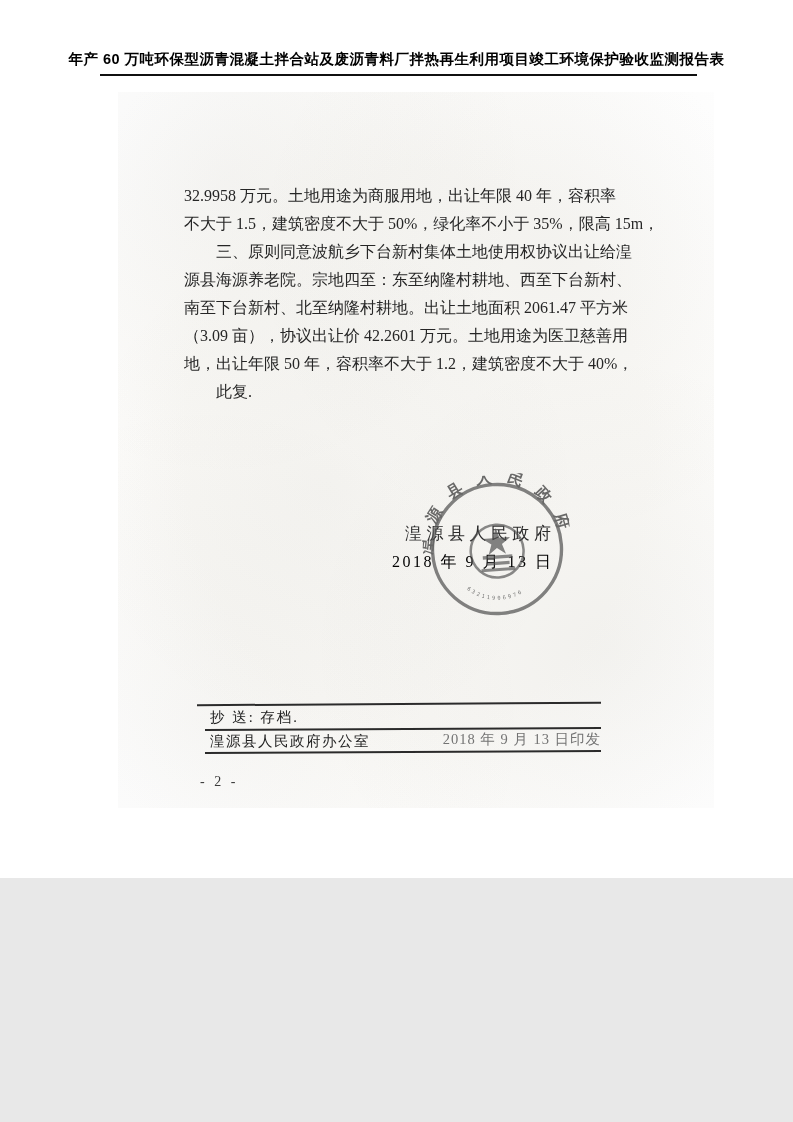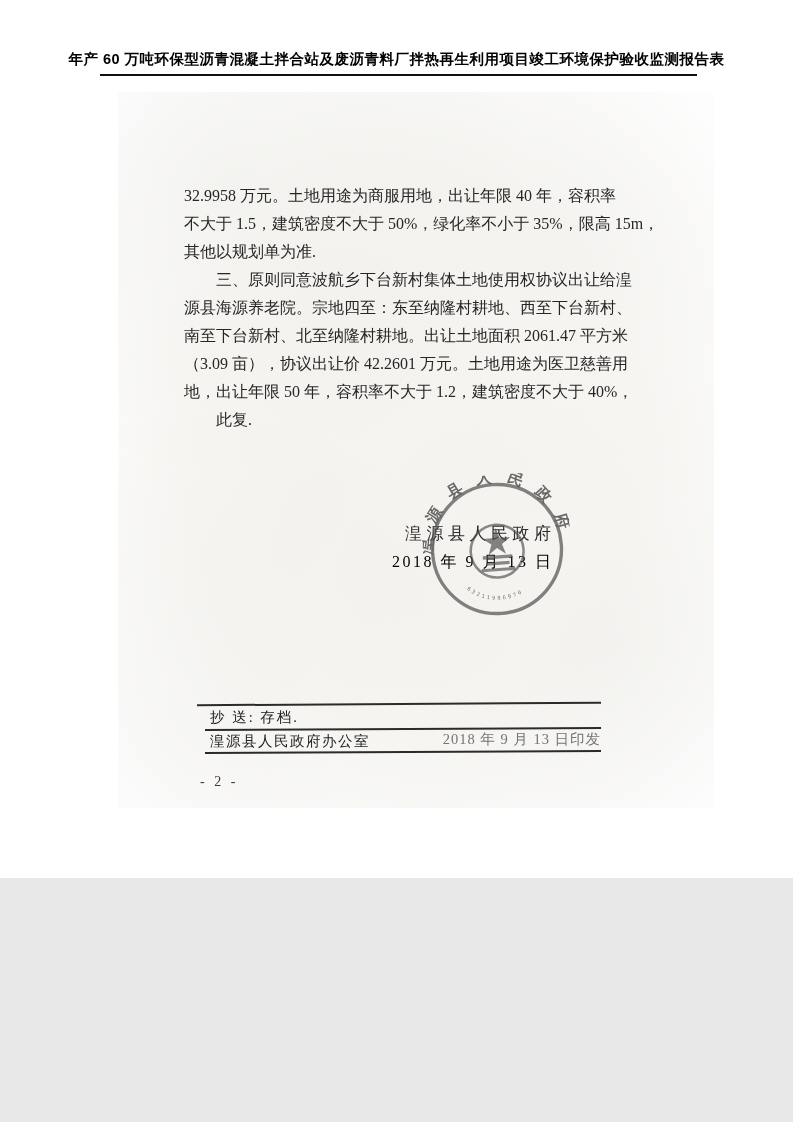--- a/index.html
+++ b/index.html
@@ -67,21 +67,20 @@
 <div class="page">
 
   <div class="hdr-title">年产 60 万吨环保型沥青混凝土拌合站及废沥青料厂拌热再生利用项目竣工环境保护验收监测报告表</div>
   <div class="hdr-rule"></div>
 
   <div class="scan"></div>
 
   <div class="body-text">
     <div class="ln">32.9958 万元。土地用途为商服用地，出让年限 40 年，容积率</div>
     <div class="ln">不大于 1.5，建筑密度不大于 50%，绿化率不小于 35%，限高 15m，</div>
-    <div class="ln">其他以规划单为准.</div>
     <div class="ln indent">三、原则同意波航乡下台新村集体土地使用权协议出让给湟</div>
     <div class="ln">源县海源养老院。宗地四至：东至纳隆村耕地、西至下台新村、</div>
     <div class="ln">南至下台新村、北至纳隆村耕地。出让土地面积 2061.47 平方米</div>
     <div class="ln">（3.09 亩），协议出让价 42.2601 万元。土地用途为医卫慈善用</div>
     <div class="ln">地，出让年限 50 年，容积率不大于 1.2，建筑密度不大于 40%，</div>
     <div class="ln indent">此复.</div>
   </div>
 
   <div class="sig-authority">湟源县人民政府</div>
   <div class="sig-date">2018 年 9 月 13 日</div>

